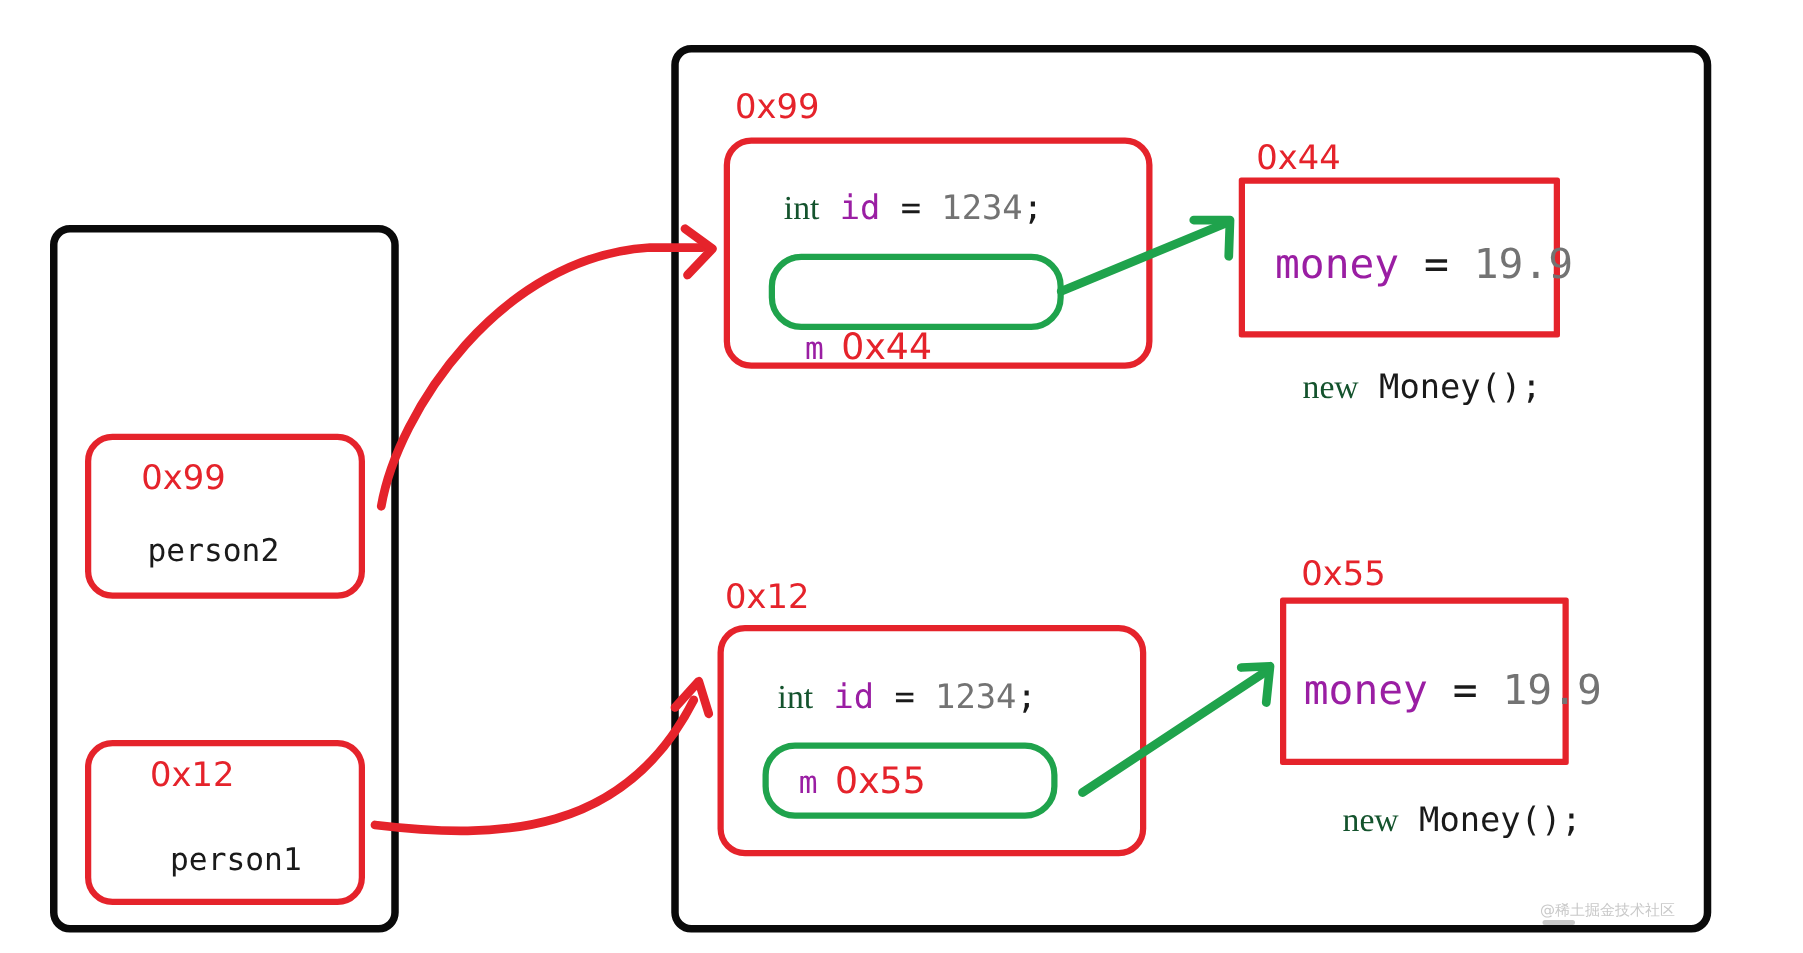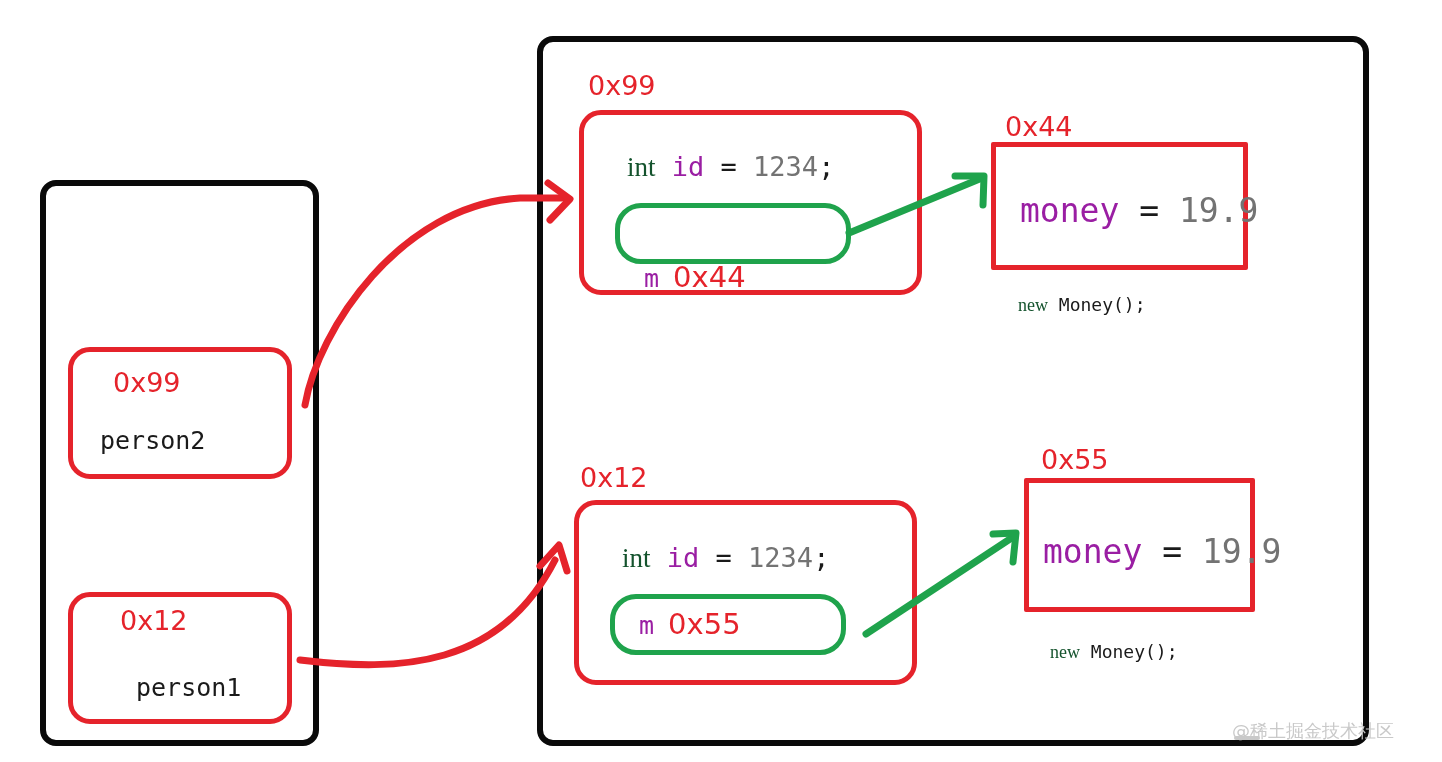--- a/index.html
+++ b/index.html
@@ -89,21 +89,21 @@
     line-height: 1;
   }
   .frame-var {
     color: #1a1a1a;
     font-family: "DejaVu Sans Mono", monospace;
     font-size: 25px;
     white-space: nowrap;
     line-height: 1;
   }
   #p2-addr { left: 113px; top: 369px; }
-  #p2-var  { left: 100px; top: 428px; }
+  #p2-var  { left: 118px; top: 428px; }
   #p1-addr { left: 120px; top: 607px; }
   #p1-var  { left: 136px; top: 675px; }
 
   
   .code-line {
     font-family: "DejaVu Sans Mono", monospace;
     font-size: 27px;
     white-space: nowrap;
     line-height: 1;
   }
@@ -140,39 +140,40 @@
   .money-line {
     font-family: "DejaVu Sans Mono", monospace;
     font-size: 33px;
     white-space: nowrap;
     line-height: 1;
   }
 
   
   .caption {
     font-family: "DejaVu Sans Mono", monospace;
-    font-size: 18px;
-    white-space: nowrap;
-    line-height: 1;
+    font-size: 27px;
+    white-space: nowrap;
+    line-height: 1;
+    margin-left: 24px;
   }
   #caption-0x44 { left: 1018px; top: 296px; }
   #caption-0x55 { left: 1050px; top: 643px; }
 
   
   #arrow-layer {
     left: 0; top: 0;
     width: 1442px; height: 762px;
     pointer-events: none;
   }
 
   
   #watermark {
     left: 1232px; top: 722px;
     font-family: "DejaVu Sans", sans-serif;
-    font-size: 18px;
+    font-size: 12px;
     color: #c9c9c9;
     white-space: nowrap;
     line-height: 1;
   }
 </style>
 </head>
 <body>
 
 <div id="canvas">
 

